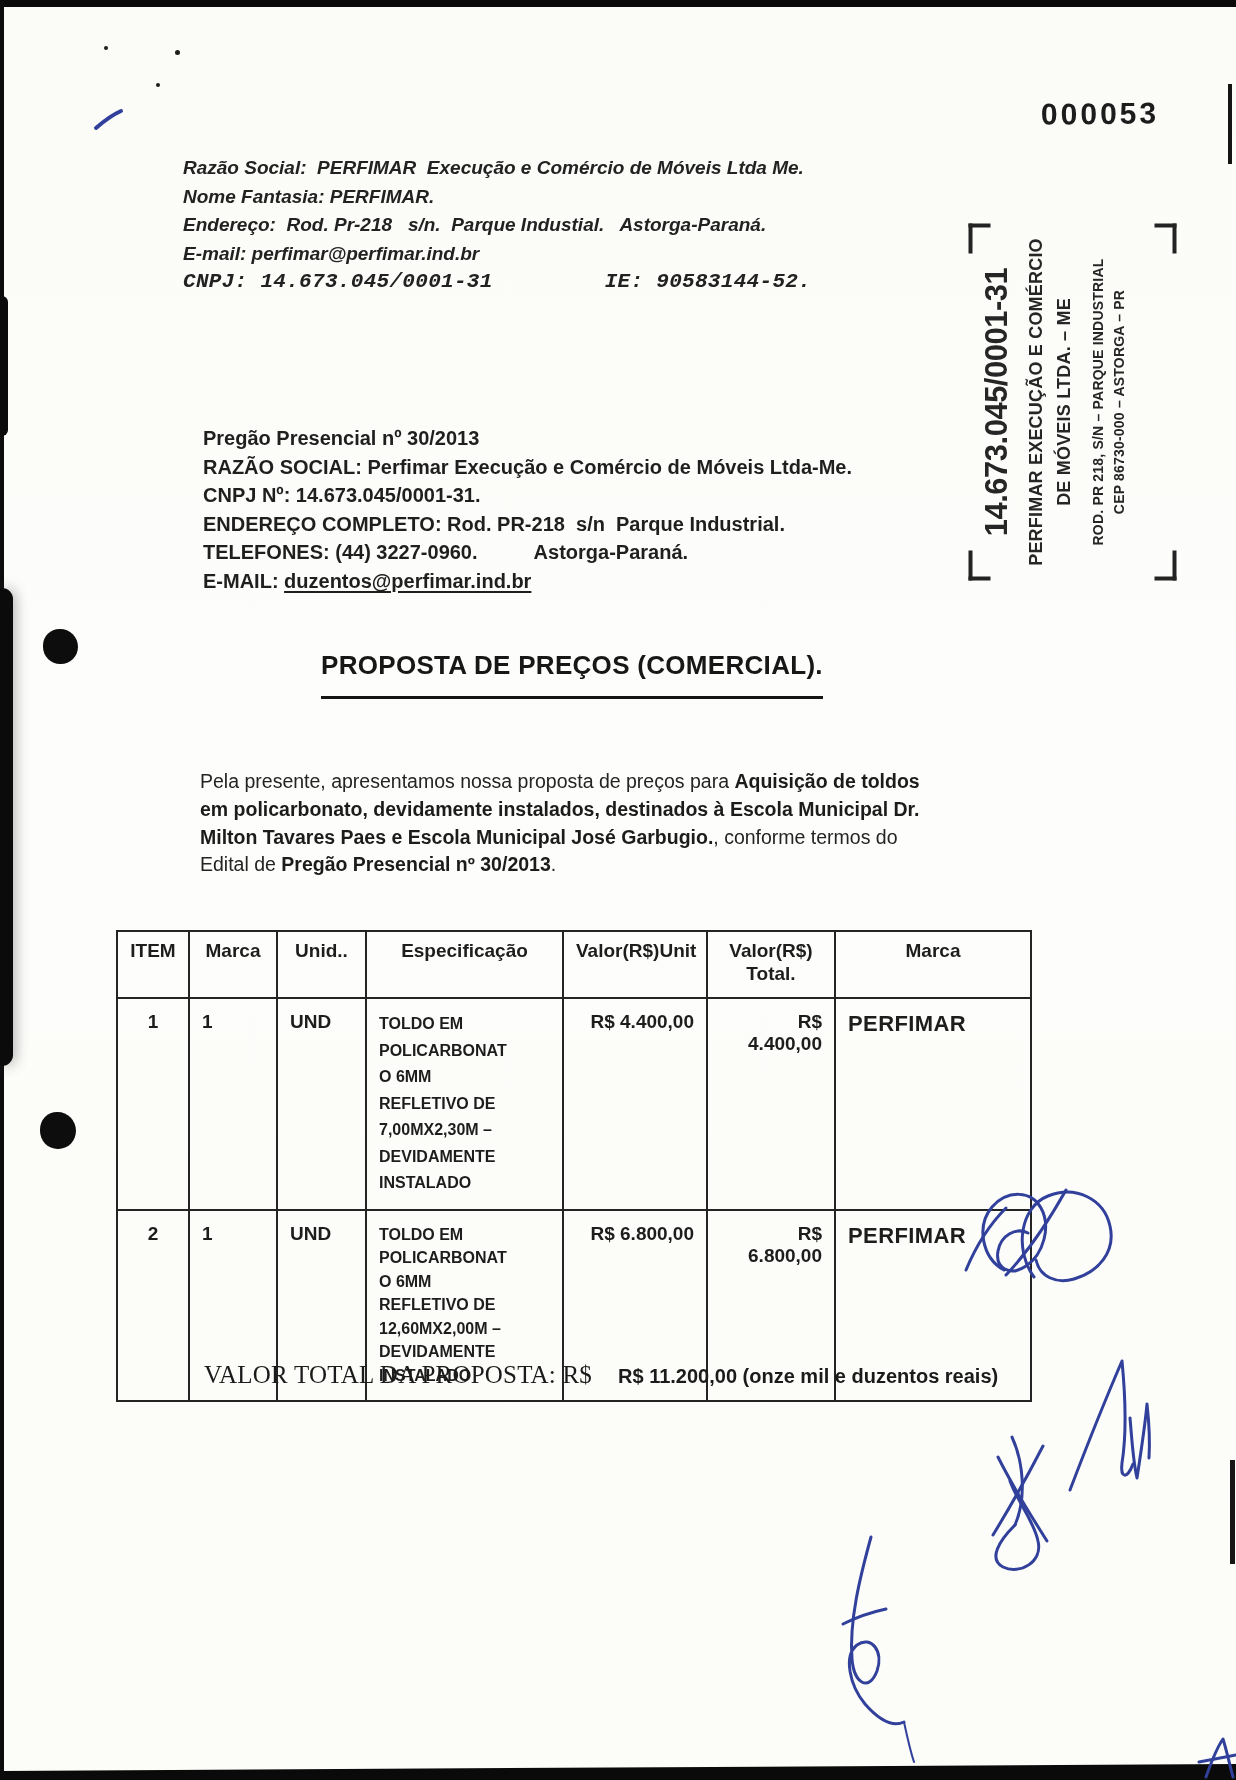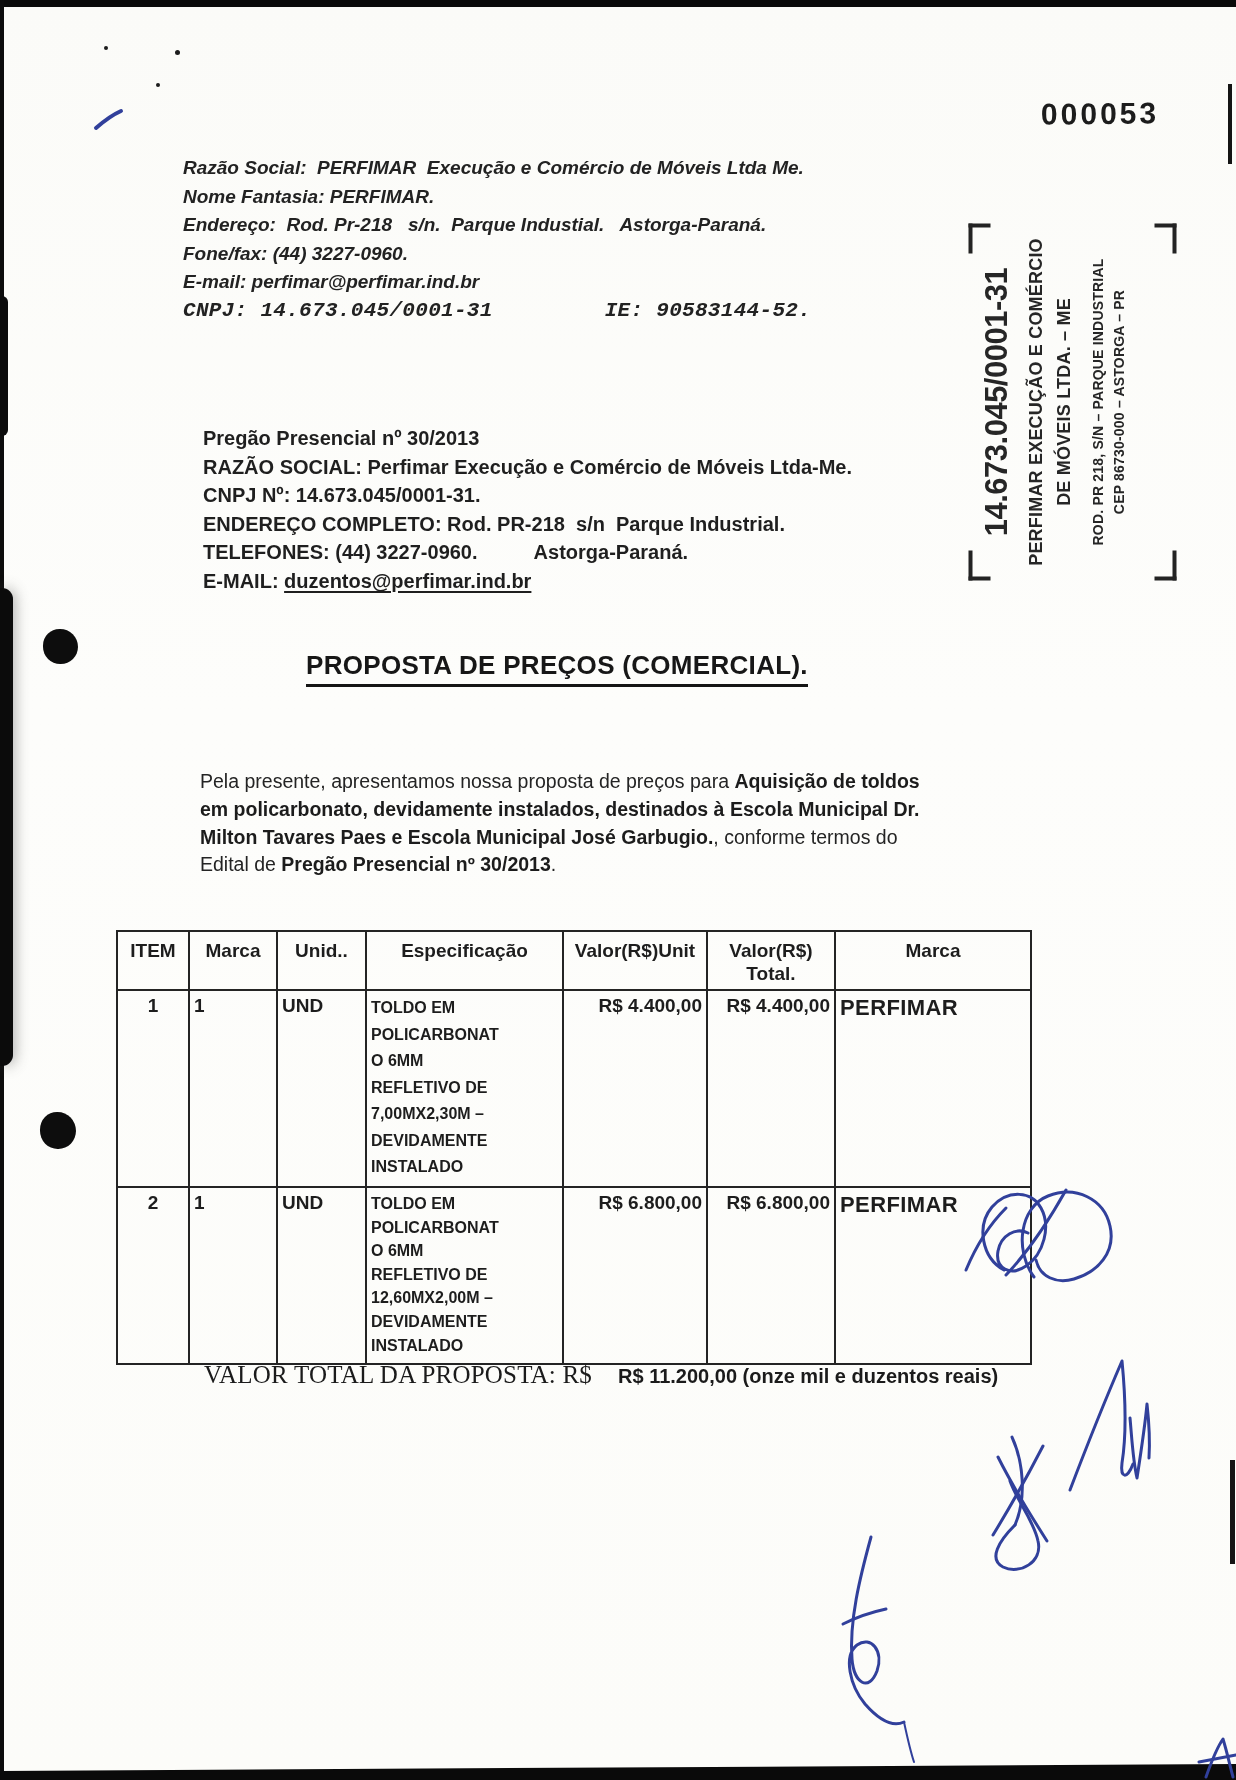--- a/index.html
+++ b/index.html
@@ -42,31 +42,31 @@
   .corner.tr{right:-6px;top:-4px;border-right:4px solid #232323;border-top:4px solid #232323;}
   .corner.bl{left:-6px;bottom:-4px;border-left:4px solid #232323;border-bottom:4px solid #232323;}
   .corner.br{right:-6px;bottom:-4px;border-right:4px solid #232323;border-bottom:4px solid #232323;}
 
   
   .bid-block{left:203px;top:424px;font-weight:bold;font-size:20px;line-height:28.6px;color:#1f1f1f;}
   .bid-gap{display:inline-block;width:56px;}
   .u{text-decoration:underline;text-underline-offset:3px;text-decoration-thickness:2px;}
 
   
-  .doc-title{left:306px;top:650px;font-size:26px;font-weight:bold;letter-spacing:.3px;
-             border-bottom:3px solid #151515;padding-bottom:3px;color:#171717;}
+  .doc-title{left:321px;top:650px;font-size:26px;font-weight:bold;letter-spacing:.3px;
+             border-bottom:3px solid #151515;padding-bottom:15px;color:#171717;}
 
   
   .intro{left:200px;top:768px;width:742px;font-size:19.5px;line-height:27.8px;color:#242424;}
   .intro b{color:#1c1c1c;}
 
   
   table.items{position:absolute;left:116px;top:930px;width:914px;border-collapse:collapse;
               table-layout:fixed;font-weight:bold;color:#1d1d1d;}
-  table.items td,table.items th{border:2px solid #242424;vertical-align:top;padding:4px;overflow:hidden;}
+  table.items td,table.items th{border:2px solid #242424;vertical-align:top;padding:12px;overflow:hidden;}
   table.items th{font-size:19px;line-height:23px;padding-top:7px;white-space:pre-line;font-weight:bold;}
   tr.hdr{height:53px;} tr.r1{height:197px;} tr.r2{height:177px;}
   td.c-item{text-align:center;padding-top:11px;font-size:19px;}
   td.c-qtde{padding:11px 0 0 16px;font-size:19px;}
   td.c-unid{padding:11px 0 0 10px;font-size:19px;}
   td.c-espec{padding:11px 0 0 10px;font-size:16px;white-space:pre-line;}
   tr.r1 td.c-espec{line-height:26.5px;} tr.r2 td.c-espec{line-height:23.6px;}
   td.c-val{text-align:right;padding:11px 8px 0 0;font-size:19px;}
   td.c-marca{padding:11px 0 0 32px;font-size:22px;letter-spacing:.4px;}
 
@@ -93,21 +93,20 @@
   <div class="abs speck" style="left:104px;top:46px;width:4px;height:4px"></div>
   <div class="abs speck" style="left:175px;top:50px;width:5px;height:5px"></div>
   <div class="abs speck" style="left:156px;top:83px;width:4px;height:4px"></div>
 
   <div class="abs page-number">000053</div>
 
   <div class="abs company-header">
     <div class="ws">Razão Social:  PERFIMAR  Execução e Comércio de Móveis Ltda Me.</div>
     <div class="ws">Nome Fantasia: PERFIMAR.</div>
     <div class="ws">Endereço:  Rod. Pr-218   s/n.  Parque Industial.   Astorga-Paraná.</div>
-    <div class="ws">Fone/fax: (44) 3227-0960.</div>
     <div class="ws">E-mail: perfimar@perfimar.ind.br</div>
     <div class="cnpj-line">
       <span>CNPJ: 14.673.045/0001-31</span><span style="display:inline-block;width:112px"></span><span>IE: 90583144-52.</span>
     </div>
   </div>
 
   <div class="abs stamp">
     <div class="corner tl"></div>
     <div class="corner tr"></div>
     <div class="corner bl"></div>

